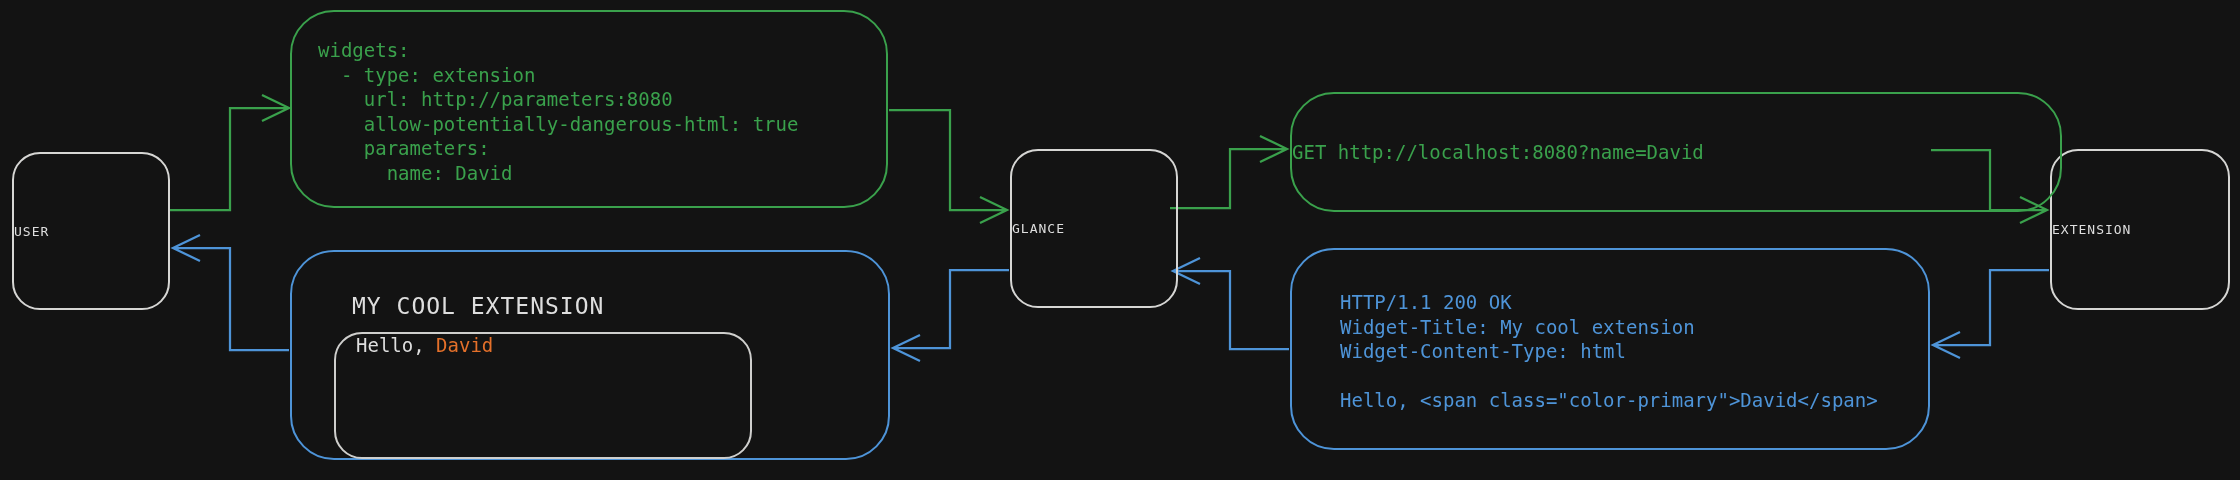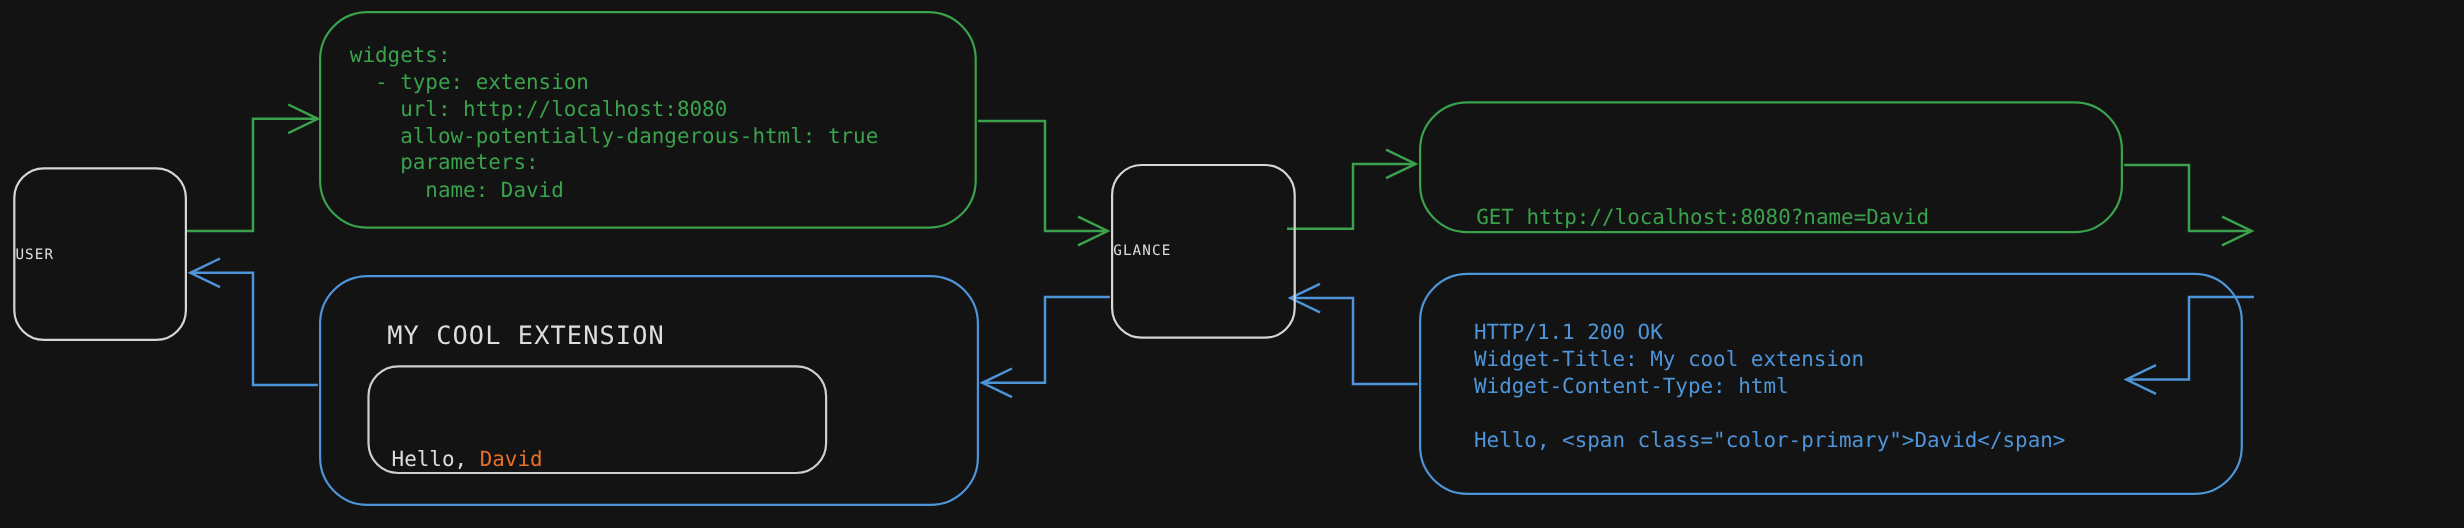--- a/index.html
+++ b/index.html
@@ -38,35 +38,35 @@
 
   .code{
     margin:0;white-space:pre;
     font-family:"DejaVu Sans Mono", monospace;
     font-size:19px;line-height:24.5px;
   }
   .text-green{color:var(--green,#3aa14c);}
   .text-blue{color:var(--blue,#4e94d8);}
 
   .box-config{left:290px;top:10px;width:598px;height:198px;padding:26px 20px 0 26px;}
-  .box-request{left:1290px;top:92px;width:640px;height:120px;display:flex;align-items:flex-end;padding-left:50px;}
-  .box-response{left:1290px;top:248px;width:749px;height:202px;padding:40px 20px 0 48px;}
+  .box-request{left:1290px;top:92px;width:772px;height:120px;display:flex;align-items:center;}
+  .box-response{left:1290px;top:248px;width:640px;height:202px;padding:40px 20px 0 48px;}
 
   .box-widget{left:290px;top:250px;width:600px;height:210px;}
   .widget-title{
     position:absolute;left:60px;top:41px;
     color:var(--nodetext,#dedede);
     font-size:23px;letter-spacing:1px;
   }
   .widget-inner{
     position:absolute;box-sizing:border-box;
-    left:42px;top:80px;width:418px;height:99px;
+    left:42px;top:80px;width:418px;height:127px;
     border:2px solid var(--innerborder,#cfcfcd);
     border-radius:28px;
-    display:flex;align-items:flex-end;
+    display:flex;align-items:flex-start;
     padding-left:20px;
     font-size:19px;color:var(--nodetext,#e0e0de);
   }
   .text-orange{color:var(--orange,#e4702a);}
 </style>
 </head>
 <body>
 
 <div class="canvas">
 
@@ -82,25 +82,28 @@
     <path class="wire-blue" d="M1009 270 H950 V348 H895 M920 335 L893 348 L920 361"></path>
     <path class="wire-blue" d="M289 350 H230 V248 H175 M200 235 L173 248 L200 261"></path>
   </svg>
 
   <div class="node node-user">
     <span>USER</span>
   </div>
   <div class="node node-glance">
     <span>GLANCE</span>
   </div>
+  <div class="node node-extension">
+    <span>EXTENSION</span>
+  </div>
 
   <div class="codebox box-green box-config">
     <pre class="code text-green">widgets:
   - type: extension
-    url: http://localhost:8080
+    url: http://parameters:8080
     allow-potentially-dangerous-html: true
     parameters:
       name: David</pre>
   </div>
 
   <div class="codebox box-green box-request">
     <pre class="code text-green">GET http://localhost:8080?name=David</pre>
   </div>
 
   <div class="codebox box-blue box-response">

